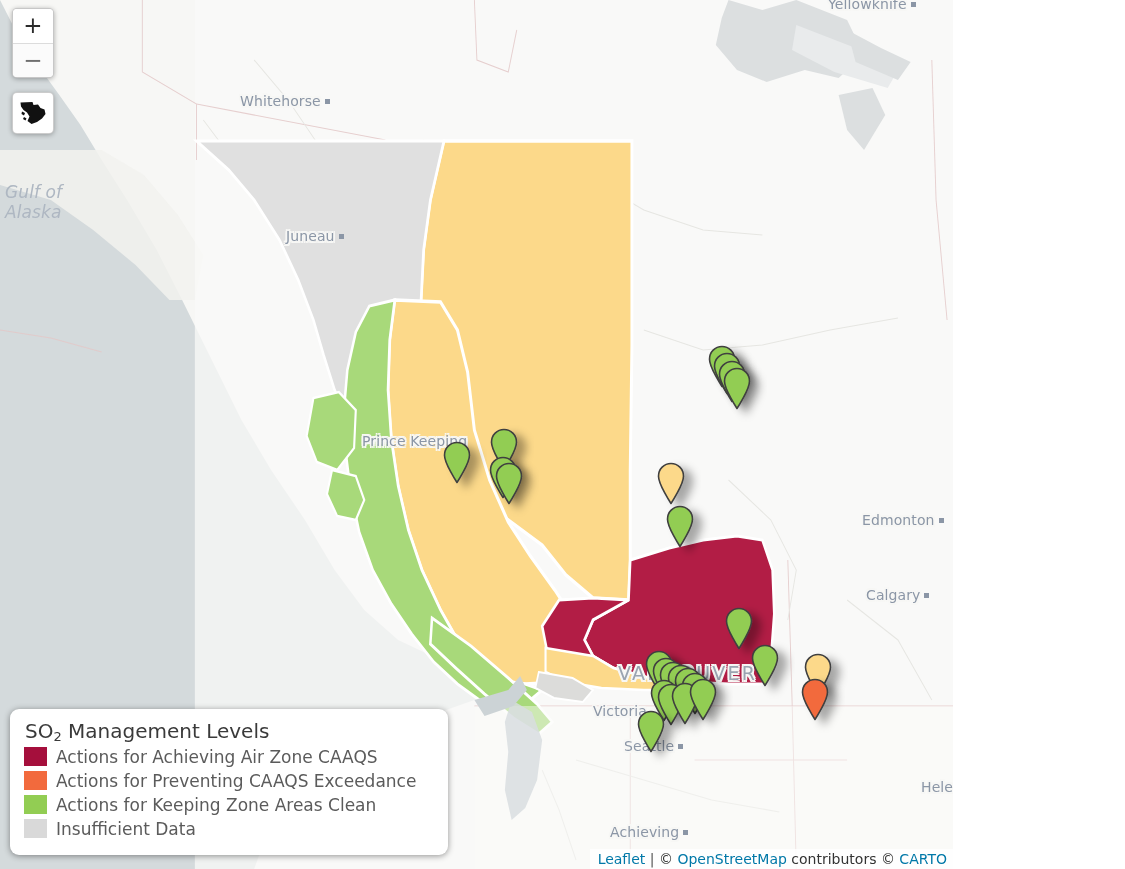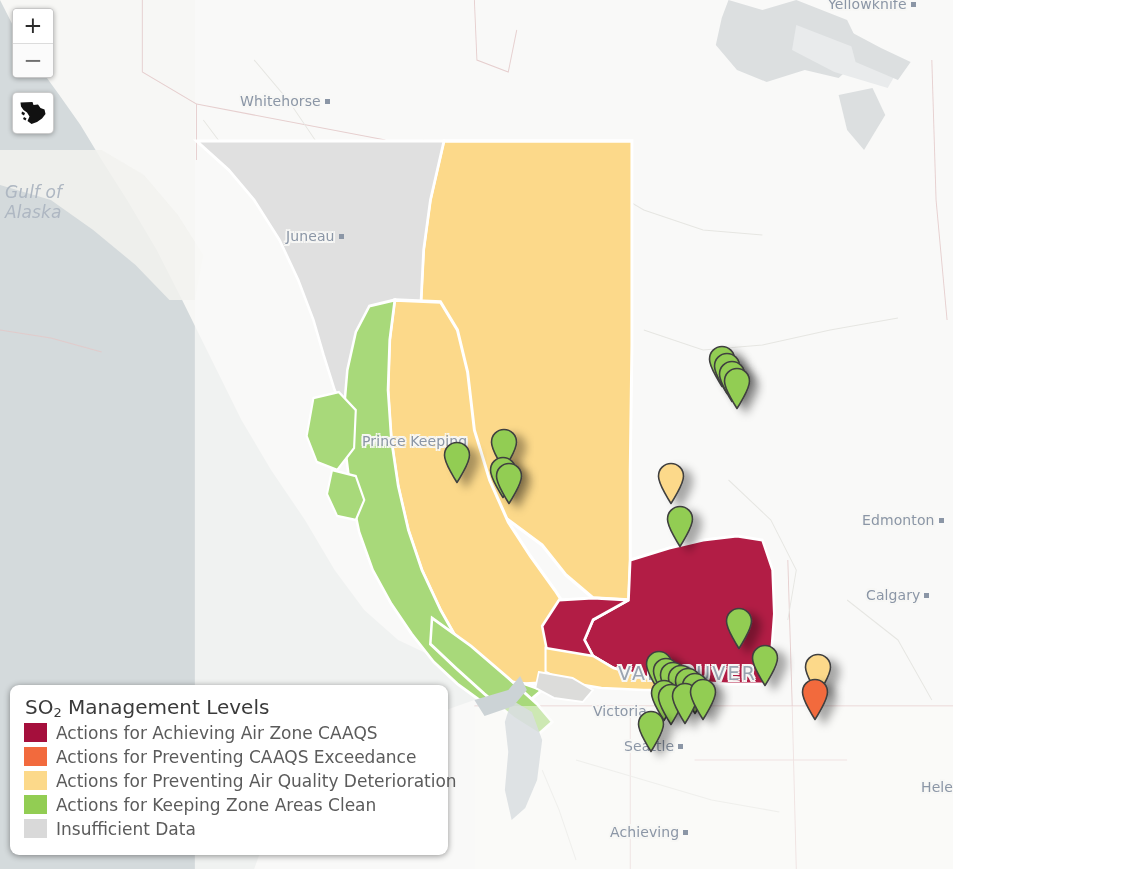--- a/index.html
+++ b/index.html
@@ -439,28 +439,33 @@
     <div id="legend-items">
         <div class="legend-row">
           <span class="legend-swatch" style="background: rgb(165, 15, 60);"></span>
           <span class="legend-label">Actions for Achieving Air Zone CAAQS</span>
         </div>
         <div class="legend-row">
           <span class="legend-swatch" style="background: rgb(242, 106, 61);"></span>
           <span class="legend-label">Actions for Preventing CAAQS Exceedance</span>
         </div>
         <div class="legend-row">
-          <span class="legend-swatch" style="background: rgb(252, 217, 138);"></span>
-          <span class="legend-label">Actions for Preventing Air Quality Deterioration</span>
-        </div>
-        <div class="legend-row">
           <span class="legend-swatch" style="background: rgb(146, 205, 83);"></span>
           <span class="legend-label">Actions for Keeping Zone Areas Clean</span>
         </div>
         <div class="legend-row">
           <span class="legend-swatch" style="background: rgb(217, 217, 217);"></span>
           <span class="legend-label">Insufficient Data</span>
         </div>
       </div>
   </div>
 
+  <div id="attribution">
+    <a href="#">Leaflet</a>
+    <span class="sep">|</span>
+    <span>©</span>
+    <a href="#">OpenStreetMap</a>
+    <span>contributors</span>
+    <span>©</span>
+    <a href="#">CARTO</a>
+  </div>
 
 </div>
 
 </body></html>

